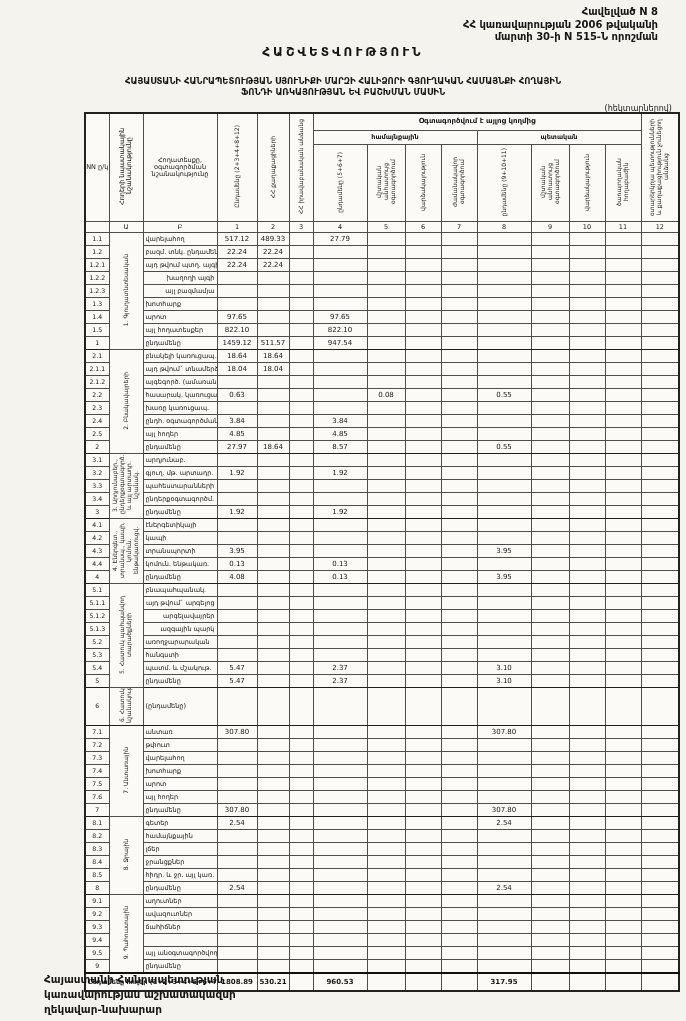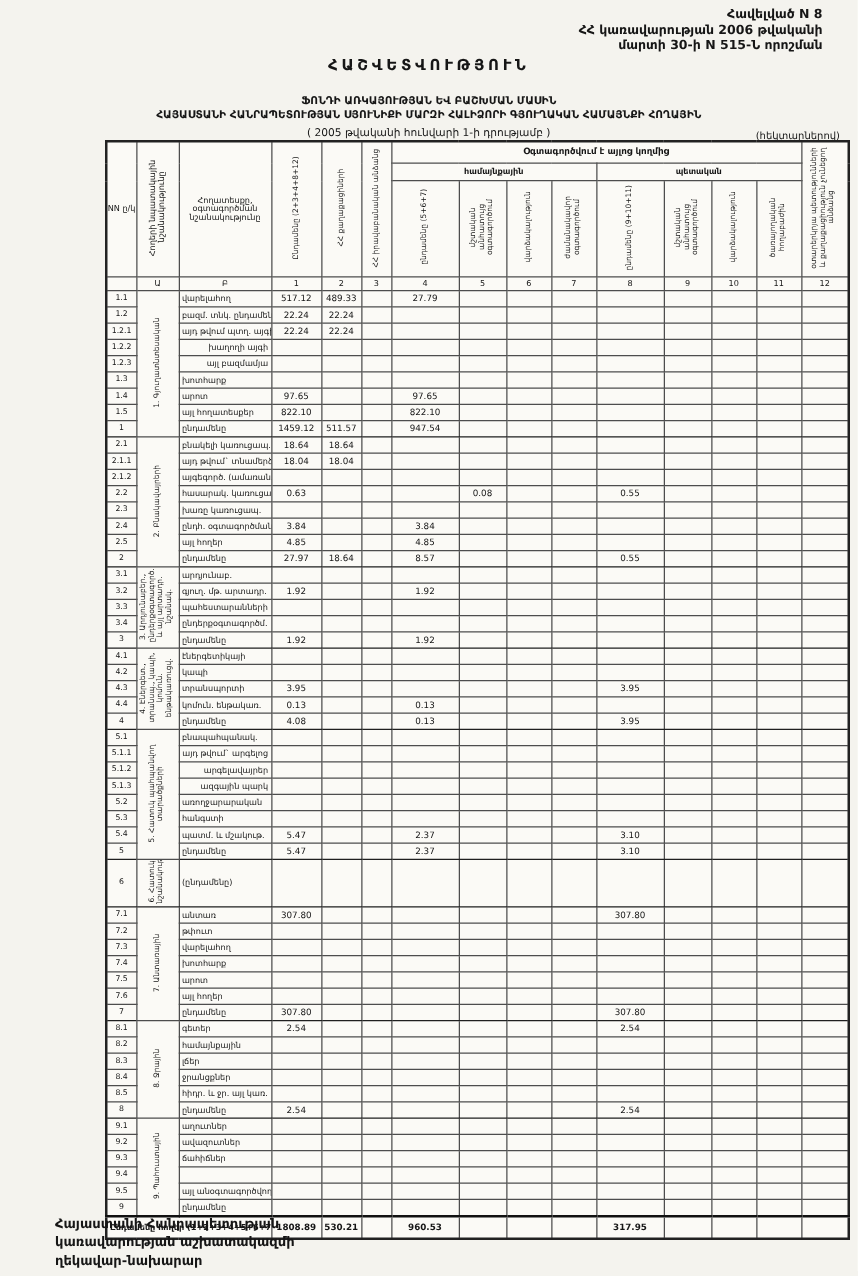--- a/index.html
+++ b/index.html
@@ -63,23 +63,22 @@
 <body>
 
 <div class="appendix">
   <div>Հավելված N 8</div>
   <div>ՀՀ կառավարության 2006 թվականի</div>
   <div>մարտի 30-ի N 515-Ն որոշման</div>
 </div>
 
 <div class="titles">
   <div class="report-title">ՀԱՇՎԵՏՎՈՒԹՅՈՒՆ</div>
+  <div class="report-sub">ՀԱՅԱՍՏԱՆԻ ՀԱՆՐԱՊԵՏՈՒԹՅԱՆ ՍՅՈՒՆԻՔԻ ՄԱՐԶԻ ՀԱԼԻՁՈՐԻ ԳՅՈՒՂԱԿԱՆ ՀԱՄԱՅՆՔԻ ՀՈՂԱՅԻՆ</div>
   <div class="report-sub">ՖՈՆԴԻ ԱՌԿԱՅՈՒԹՅԱՆ ԵՎ ԲԱՇԽՄԱՆ ՄԱՍԻՆ</div>
-  <div class="report-sub">ՀԱՅԱՍՏԱՆԻ ՀԱՆՐԱՊԵՏՈՒԹՅԱՆ ՍՅՈՒՆԻՔԻ ՄԱՐԶԻ ՀԱԼԻՁՈՐԻ ԳՅՈՒՂԱԿԱՆ ՀԱՄԱՅՆՔԻ ՀՈՂԱՅԻՆ</div>
-  <div class="report-asof">( 2005 թվականի հունվարի 1-ի դրությամբ )</div>
 </div>
 
 <div class="units">(հեկտարներով)</div>
 
 <table>
   <colgroup>
     <col style="width:24px">
       <col style="width:34px">
       <col style="width:74px">
     <col style="width:40px">

